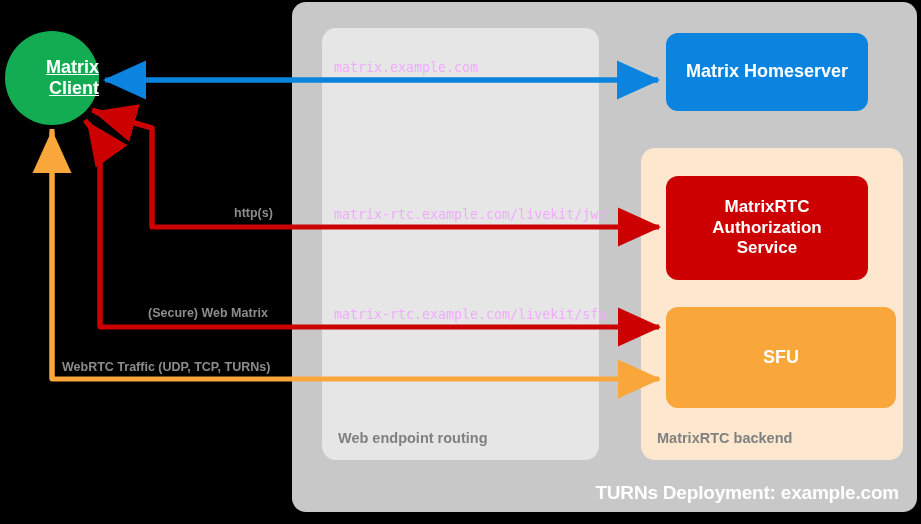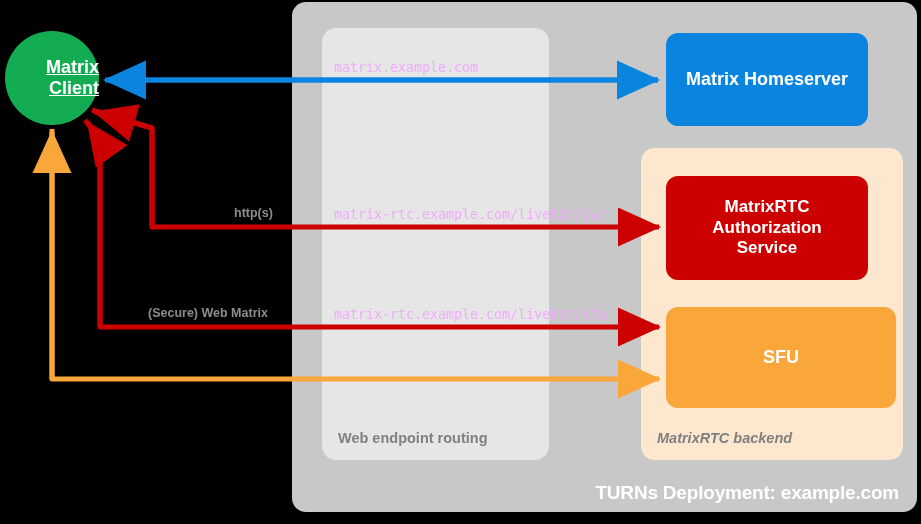--- a/index.html
+++ b/index.html
@@ -32,21 +32,21 @@
     color: #ffffff;
     font-size: 19px;
     font-weight: bold;
     letter-spacing: -0.2px;
     white-space: nowrap;
   }
   .routing-box {
     position: absolute;
     left: 322px;
     top: 28px;
-    width: 227px;
+    width: 277px;
     height: 432px;
     background: #e6e6e6;
     border-radius: 14px;
   }
   .routing-label {
     position: absolute;
     left: 16px;
     bottom: 14px;
     color: #808080;
     font-size: 14.5px;
@@ -63,21 +63,20 @@
     border-radius: 14px;
   }
   .backend-label {
     position: absolute;
     left: 16px;
     bottom: 14px;
     color: #808080;
     font-size: 14.5px;
     font-weight: bold;
     white-space: nowrap;
-    font-style: italic;
   }
   
   .client-node {
     position: absolute;
     left: 5px;
     top: 31px;
     width: 94px;
     height: 94px;
     border-radius: 50%;
     background: #14ac53;
@@ -102,21 +101,21 @@
     text-align: center;
     color: #ffffff;
     font-weight: bold;
     line-height: 1.2;
     z-index: 5;
   }
   .homeserver {
     left: 666px;
     top: 33px;
     width: 202px;
-    height: 93px;
+    height: 78px;
     background: #0b84e0;
     font-size: 18px;
   }
   .authservice {
     left: 666px;
     top: 176px;
     width: 202px;
     height: 104px;
     background: #cc0000;
     font-size: 17px;
@@ -235,20 +234,21 @@
 
   <div class="node-box sfu">
     <span>SFU</span>
   </div>
 
 
   <div class="edge-label" style="left:234px; top:206px;">http(s)</div>
 
   <div class="edge-label" style="left:148px; top:306px;">(Secure) Web Matrix</div>
 
+  <div class="edge-label" style="left:62px; top:360px;">WebRTC Traffic (UDP, TCP, TURNs)</div>
 
   <div class="mono-label" style="left:334px; top:60px;">matrix.example.com</div>
 
   <div class="mono-label" style="left:334px; top:207px;">matrix-rtc.example.com/livekit/jwt</div>
 
   <div class="mono-label" style="left:334px; top:307px;">matrix-rtc.example.com/livekit/sfu</div>
 
 </div>
 
 </body></html>

